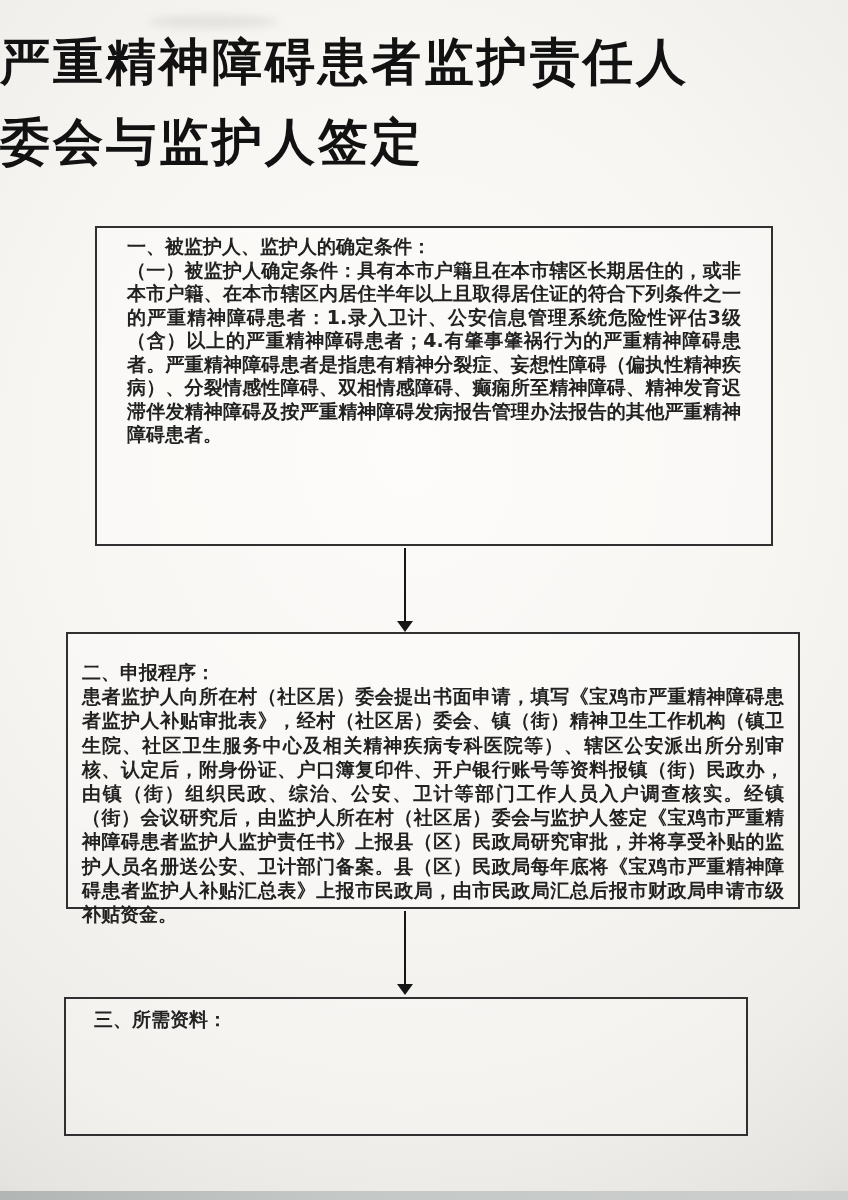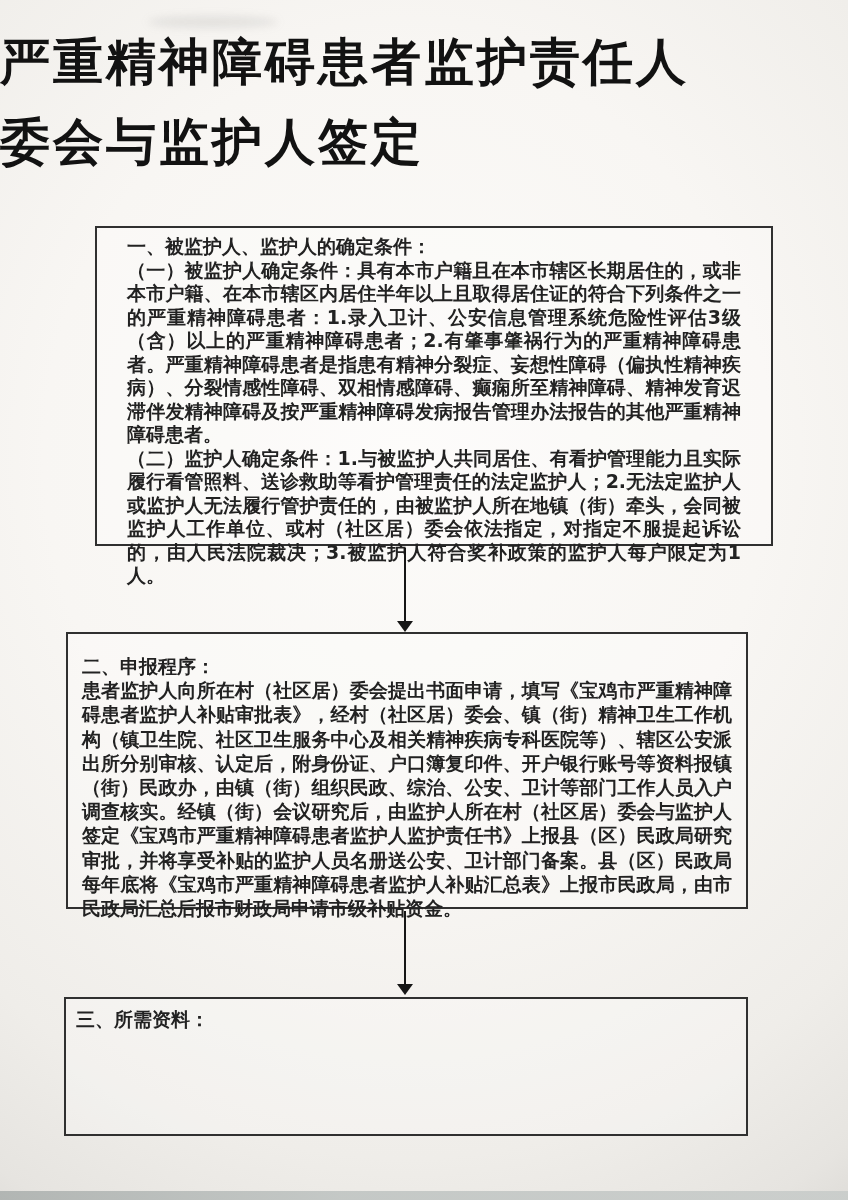--- a/index.html
+++ b/index.html
@@ -30,22 +30,22 @@
     box-sizing:border-box;
     border:2px solid #303030;
     background:rgba(255,255,255,0.25);
     font-size:19px; font-weight:bold; color:#222;
     text-align:justify;
     text-justify:inter-ideograph;
   }
   .flow-box .heading { text-align:left; }
   .flow-box p { margin:0; }
   .box-1 { left:68px;  top:226px; width:678px; height:320px; padding:7px 30px 0;  line-height:23.5px;margin-left:27px; }
-  .box-2 { left:66px;  top:632px; width:682px; height:277px; padding:20px 14px 0;  line-height:24.2px; }
-  .box-3 { left:64px;  top:997px; width:684px; height:139px; padding:8px 10px 0;  line-height:24.2px; }
+  .box-2 { left:66px;  top:632px; width:734px; height:277px; padding:26px 14px 0;  line-height:24.2px; }
+  .box-3 { left:64px;  top:997px; width:684px; height:139px; padding:8px 28px 0;  line-height:24.2px; }
   .arrow {
     position:absolute; width:16px;
   }
   .arrow-1 { left:397px; top:548px; height:84px; }
   .arrow-2 { left:397px; top:911px; height:84px; }
   .arrow .arrow-line {
     position:absolute; left:7px; top:0; width:2px; height:calc(100% - 9px);
     background:#161616;
   }
   .arrow .arrow-head {
@@ -68,22 +68,21 @@
 
   <div class="smudge-top"></div>
 
   <div class="title">
     <div>严重精神障碍患者监护责任人</div>
     <div>委会与监护人签定</div>
   </div>
 
   <div class="flow-box box-1">
     <div class="heading">一、被监护人、监护人的确定条件：</div>
-    <p>（一）被监护人确定条件：具有本市户籍且在本市辖区长期居住的，或非本市户籍、在本市辖区内居住半年以上且取得居住证的符合下列条件之一的严重精神障碍患者：1.录入卫计、公安信息管理系统危险性评估3级（含）以上的严重精神障碍患者；2.有肇事肇祸行为的严重精神障碍患者。严重精神障碍患者是指患有精神分裂症、妄想性障碍（偏执性精神疾病）、分裂情感性障碍、双相情感障碍、癫痫所至精神障碍、精神发育迟滞伴发精神障碍及按严重精神障碍发病报告管理办法报告的其他严重精神障碍患者。</p>
-    <p>（二）监护人确定条件：1.与被监护人共同居住、有看护管理能力且实际履行看管照料、送诊救助等看护管理责任的法定监护人；2.无法定监护人或监护人无法履行管护责任的，由被监护人所在地镇（街）牵头，会同被监护人工作单位、或村（社区居）委会依法指定，对指定不服提起诉讼的，由人民法院裁决；3.被监护人符合奖补政策的监护人每户限定为1人。</p>
+    <p>（一）被监护人确定条件：具有本市户籍且在本市辖区长期居住的，或非本市户籍、在本市辖区内居住半年以上且取得居住证的符合下列条件之一的严重精神障碍患者：1.录入卫计、公安信息管理系统危险性评估3级（含）以上的严重精神障碍患者；4.有肇事肇祸行为的严重精神障碍患者。严重精神障碍患者是指患有精神分裂症、妄想性障碍（偏执性精神疾病）、分裂情感性障碍、双相情感障碍、癫痫所至精神障碍、精神发育迟滞伴发精神障碍及按严重精神障碍发病报告管理办法报告的其他严重精神障碍患者。</p>
   </div>
 
   <div class="arrow arrow-1">
     <div class="arrow-line"></div>
     <div class="arrow-head"></div>
   </div>
 
   <div class="flow-box box-2">
     <div class="heading">二、申报程序：</div>
     <p>患者监护人向所在村（社区居）委会提出书面申请，填写《宝鸡市严重精神障碍患者监护人补贴审批表》，经村（社区居）委会、镇（街）精神卫生工作机构（镇卫生院、社区卫生服务中心及相关精神疾病专科医院等）、辖区公安派出所分别审核、认定后，附身份证、户口簿复印件、开户银行账号等资料报镇（街）民政办，由镇（街）组织民政、综治、公安、卫计等部门工作人员入户调查核实。经镇（街）会议研究后，由监护人所在村（社区居）委会与监护人签定《宝鸡市严重精神障碍患者监护人监护责任书》上报县（区）民政局研究审批，并将享受补贴的监护人员名册送公安、卫计部门备案。县（区）民政局每年底将《宝鸡市严重精神障碍患者监护人补贴汇总表》上报市民政局，由市民政局汇总后报市财政局申请市级补贴资金。</p>

